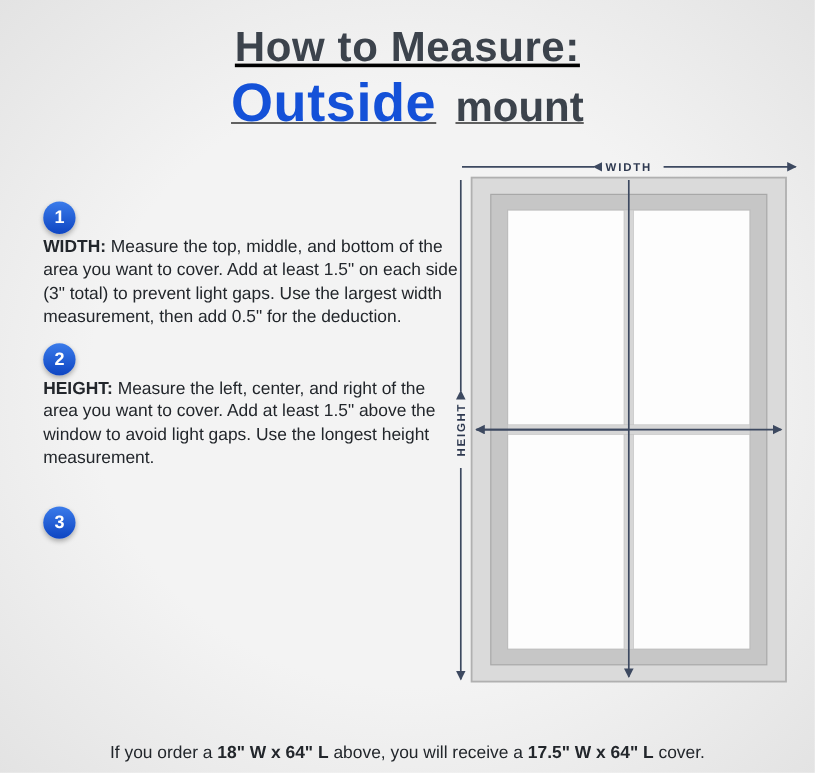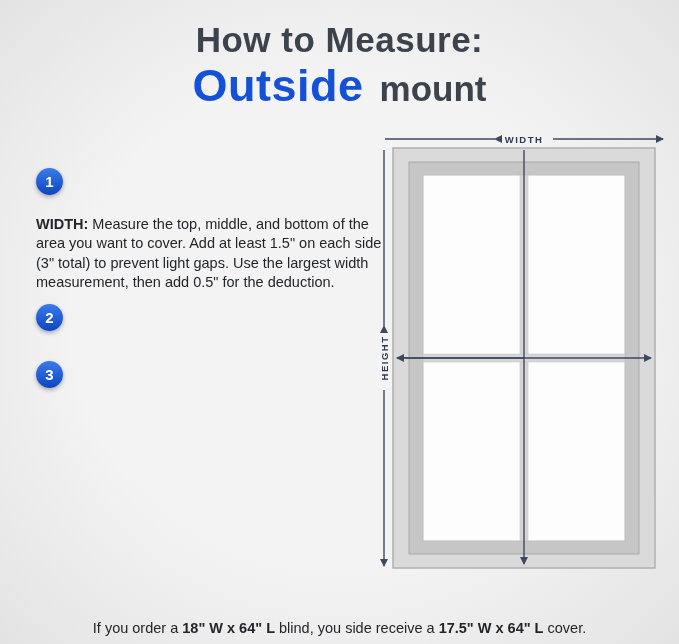--- a/index.html
+++ b/index.html
@@ -9,21 +9,21 @@
   .page {
     position:relative;
     width:679px; height:644px;
     background: radial-gradient(ellipse at center, #f3f3f3 55%, #e3e3e3 100%);
     overflow:hidden;
   }
 
   
   .header {
     position:absolute; top:20px; left:0; width:100%;
-    text-align:center; line-height:1.12;
+    text-align:center; line-height:1.12;text-decoration:underline;
   }
   .title-line1 {
     font-size:35px; font-weight:700; color:#3c434c; letter-spacing:0.5px;
   }
   .title-line2 { margin-top:2px; }
   .title-accent {
     font-size:45px; font-weight:800; color:#1451d8; letter-spacing:0.5px;
   }
   .title-suffix {
     font-size:35px; font-weight:700; color:#3c434c; margin-left:16px;
@@ -35,21 +35,21 @@
   }
   .step { margin-bottom:12px; }
   .step-circle {
     width:27px; height:27px; border-radius:50%;
     background: linear-gradient(180deg, #3a7bea 0%, #0e45c2 100%);
     color:#ffffff; font-weight:700; font-size:15px;
     display:flex; align-items:center; justify-content:center;
     box-shadow: 0 2px 4px rgba(0,0,0,0.3);
   }
   .step-text {
-    margin-top:20px;
+    margin-top:2px;
     font-size:14.5px; line-height:1.33; color:#22262b;
   }
   .step-text b { font-weight:700; }
   .step--3 { margin-top:30px; }
 
   
   .diagram {
     position:absolute; top:130px; right:8px;
     width:294px; height:456px;
   }
@@ -88,20 +88,23 @@
       </div>
       <p class="step-text">
         <b>WIDTH:</b><span> Measure the top, middle, and bottom of the area you want to cover. Add at least 1.5" on each side (3" total) to prevent light gaps. Use the largest width measurement, then add 0.5" for the deduction.</span>
       </p>
     </div>
 
     <div class="step">
       <div class="step-circle">
         <span>2</span>
       </div>
+      <p class="step-text">
+        <b>HEIGHT:</b><span> Measure the left, center, and right of the area you want to cover. Add at least 1.5" above the window to avoid light gaps. Use the longest height measurement.</span>
+      </p>
     </div>
 
     <div class="step step--3">
       <div class="step-circle">
         <span>3</span>
       </div>
     </div>
 
   </div>
 
@@ -132,17 +135,17 @@
 
       <line x1="147" y1="20" x2="147" y2="434" stroke="#3d4960" stroke-width="1.4" marker-end="url(#arrow)"></line>
 
       <line x1="20" y1="228" x2="274" y2="228" stroke="#3d4960" stroke-width="1.4" marker-end="url(#arrow)"></line>
       <line x1="147" y1="228" x2="20" y2="228" stroke="#3d4960" stroke-width="1.4" marker-end="url(#arrow)"></line>
     </svg>
   </div>
 
   <div class="example">
     <div class="example-sentence">
-      <span>If you order a </span><b>18" W x 64" L</b><span> blind, you side receive a </span><b>17.5" W x 64" L</b><span> cover.</span>
+      <span>If you order a </span><b>18" W x 64" L</b><span> above, you will receive a </span><b>17.5" W x 64" L</b><span> cover.</span>
     </div>
   </div>
 
 </div>
 
 </body></html>

